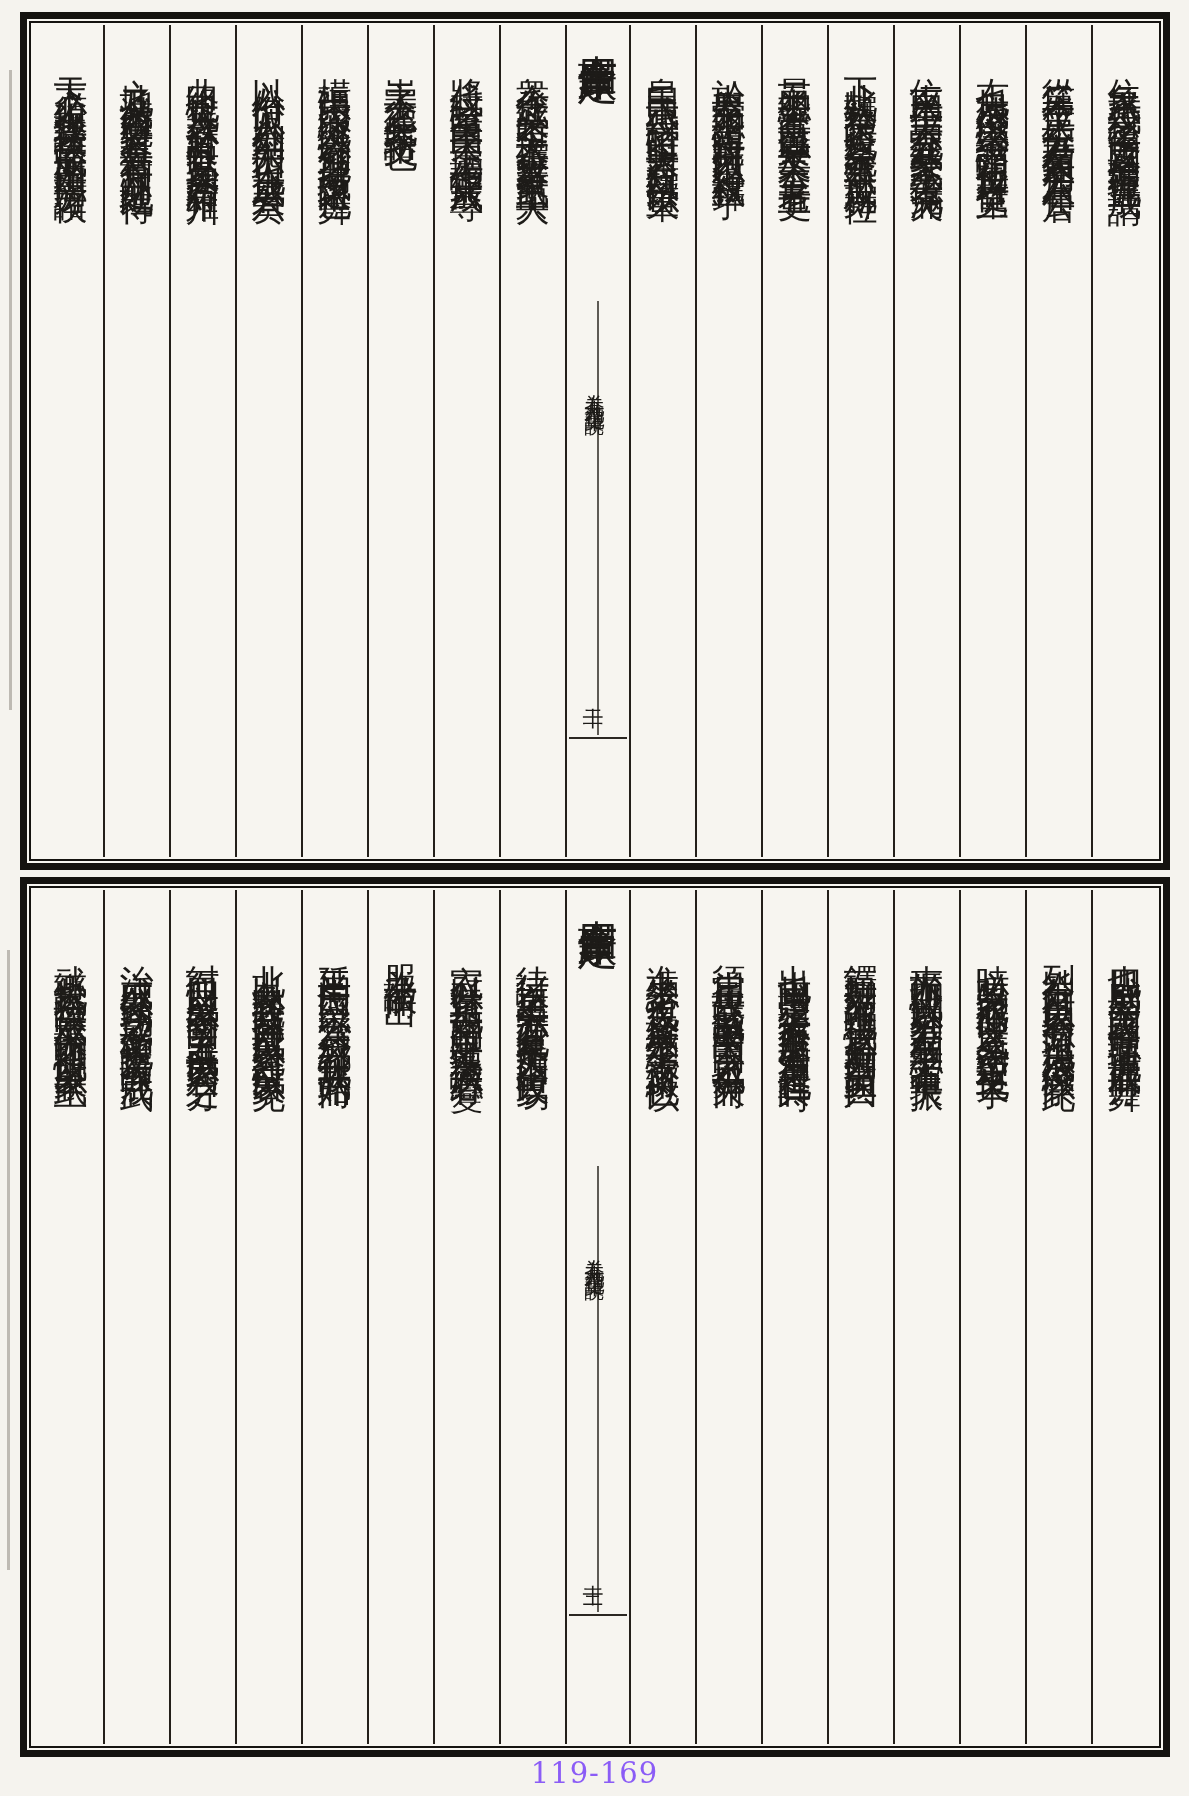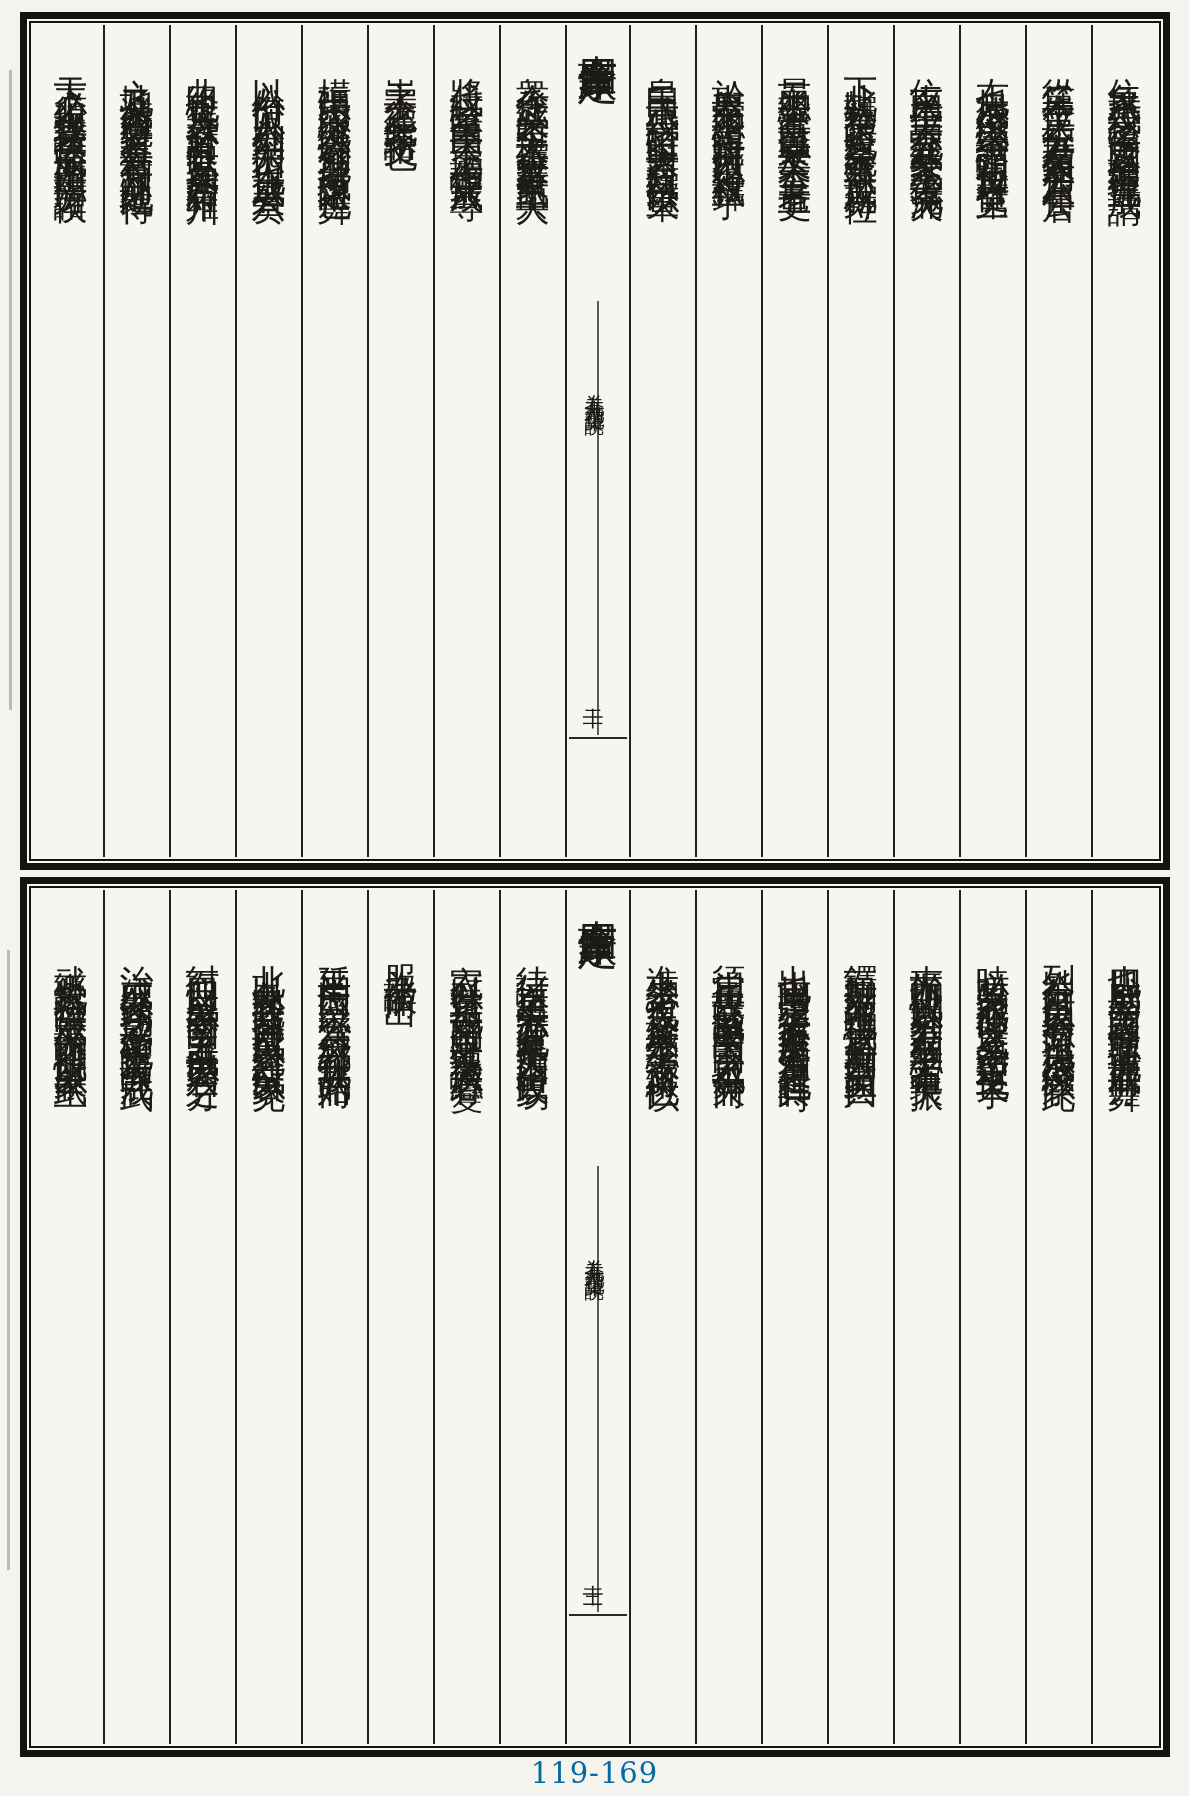--- a/index.html
+++ b/index.html
@@ -24,21 +24,21 @@
   .center-rule{position:absolute;top:276px;left:50%;width:2px;margin-left:-1px;height:434px;background:#2b2722;opacity:.75;}
   .block-lower .center-rule{height:446px;}
   .banxin-sub{position:absolute;top:353px;left:2px;right:2px;display:flex;flex-direction:row-reverse;justify-content:space-around;}
   .banxin-sub span{writing-mode:vertical-rl;text-orientation:upright;font-size:20px;letter-spacing:3px;white-space:nowrap;}
   .leaf-num{position:absolute;top:666px;left:50%;transform:translateX(-58%);
        writing-mode:vertical-rl;text-orientation:upright;font-size:21px;letter-spacing:4px;}
   .block-lower .leaf-num{top:678px;}
   .leaf-rule{position:absolute;top:712px;left:2px;right:2px;height:2px;background:#2b2722;}
   .block-lower .leaf-rule{top:724px;}
   
-  .foot{position:absolute;left:0;right:0;top:1756px;text-align:center;font-size:29px;letter-spacing:1px;color:#0369a1;}
+  .foot{position:absolute;left:0;right:0;top:1756px;text-align:center;font-size:29px;letter-spacing:1px;color:#8b5cf6;}
   
   .artifact{position:absolute;width:3px;background:#8f8b84;opacity:.55;}
   .artifact.a1{left:9px;top:70px;height:640px;}
   .artifact.a2{left:7px;top:950px;height:620px;}
 </style>
 </head>
 <body>
 
 <div class="page">
 

